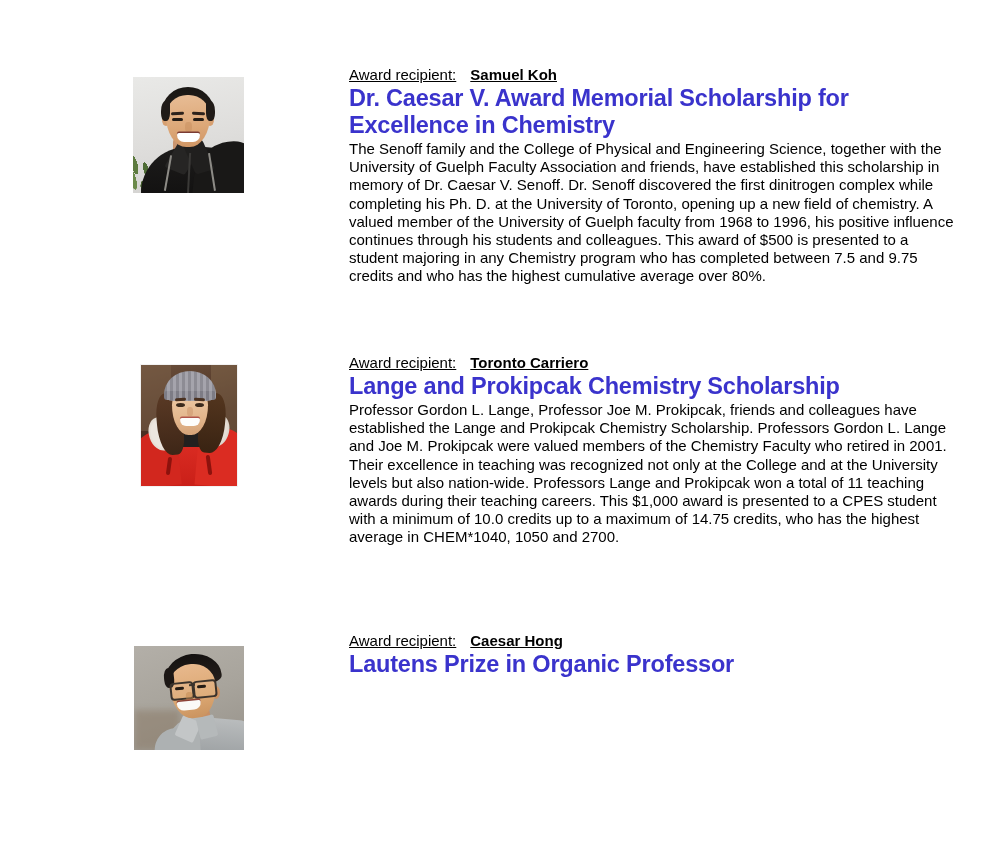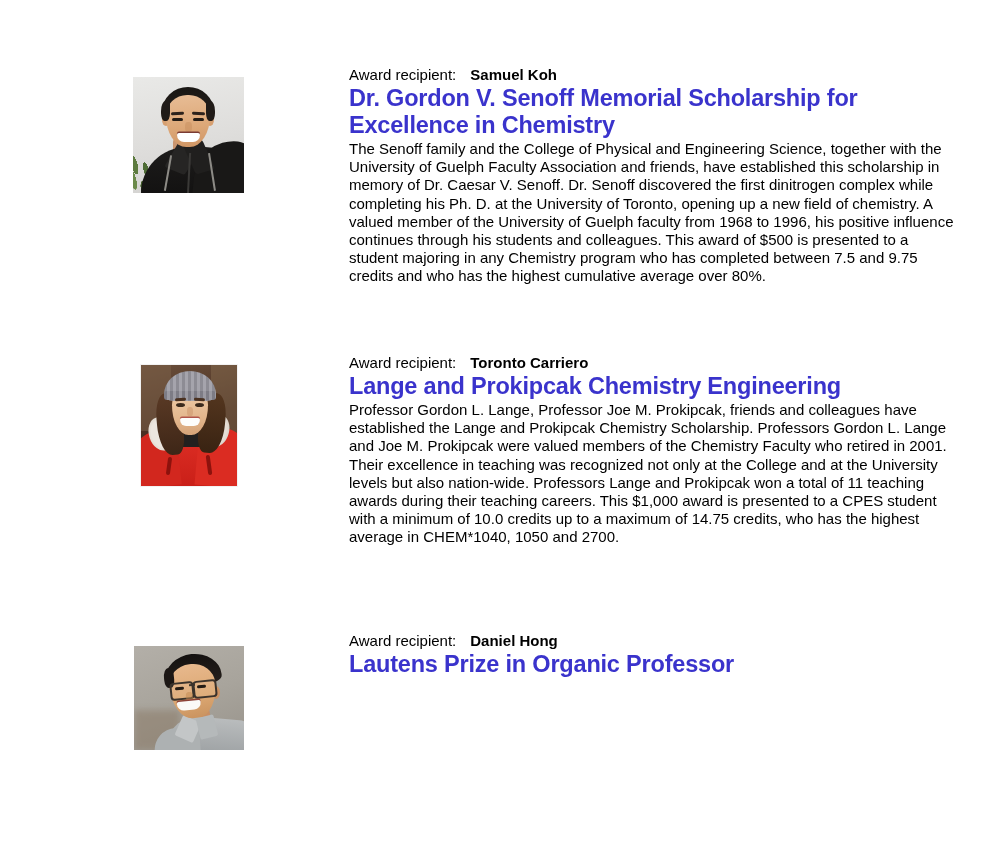--- a/index.html
+++ b/index.html
@@ -41,20 +41,21 @@
     top: 0;
     width: 606px;
   }
 
   .recipient-line {
     font-size: 15px;
     line-height: 18px;
     color: #000;
     white-space: nowrap;
     margin: 0 0 1px 0;
+    text-decoration: underline;
   }
   .recipient-label {
     font-weight: 400;
   }
   .recipient-name {
     font-weight: 700;
     margin-left: 14px;
   }
 
   .award-title {
@@ -345,21 +346,21 @@
         <div class="ph-layer eye-r"></div>
         <div class="ph-layer nose"></div>
         <div class="ph-layer mouth"></div>
       </div>
     </div>
 
     <div class="award-text-col">
       <p class="recipient-line">
         <span class="recipient-label">Award recipient:</span><span class="recipient-name">Samuel Koh</span>
       </p>
-      <h2 class="award-title">Dr. Gordon V. Senoff Memorial Scholarship for Excellence in Chemistry</h2>
+      <h2 class="award-title">Dr. Caesar V. Award Memorial Scholarship for Excellence in Chemistry</h2>
       <p class="award-desc">The Senoff family and the College of Physical and Engineering Science, together with the University of Guelph Faculty Association and friends, have established this scholarship in memory of Dr. Caesar V. Senoff.  Dr. Senoff discovered the first dinitrogen complex while completing his Ph. D. at the University of Toronto, opening up a new field of chemistry. A valued member of the University of Guelph faculty from 1968 to 1996, his positive influence continues through his students and colleagues. This award of $500 is presented to a student majoring in any Chemistry program who has completed between 7.5 and 9.75 credits and who has the highest cumulative average over 80%.</p>
     </div>
   </section>
 
   <section class="award" id="award-2">
 
     <div class="award-photo-col">
       <div class="photo" id="photo-2">
         <div class="ph-layer bg"></div>
         <div class="ph-layer wall-l"></div>
@@ -383,21 +384,21 @@
         <div class="ph-layer eye-r"></div>
         <div class="ph-layer nose"></div>
         <div class="ph-layer mouth"></div>
       </div>
     </div>
 
     <div class="award-text-col">
       <p class="recipient-line">
         <span class="recipient-label">Award recipient:</span><span class="recipient-name">Toronto Carriero</span>
       </p>
-      <h2 class="award-title">Lange and Prokipcak Chemistry Engineering</h2>
+      <h2 class="award-title">Lange and Prokipcak Chemistry Scholarship</h2>
       <p class="award-desc">Professor Gordon L. Lange, Professor Joe M. Prokipcak, friends and colleagues have established the Lange and Prokipcak Chemistry Scholarship.  Professors Gordon L. Lange and Joe M. Prokipcak were valued members of the Chemistry Faculty who retired in 2001.  Their excellence in teaching was recognized not only at the College and at the University levels but also nation-wide.  Professors Lange and Prokipcak  won a total of 11 teaching awards during their teaching careers. This $1,000 award is presented to a CPES student with a minimum of 10.0 credits up to a maximum of 14.75 credits, who has the highest average in CHEM*1040, 1050 and 2700.</p>
     </div>
   </section>
 
   <section class="award" id="award-3">
 
     <div class="award-photo-col">
       <div class="photo" id="photo-3">
         <div class="ph-layer bg"></div>
         <div class="ph-layer bg-warm"></div>
@@ -415,19 +416,19 @@
         <div class="ph-layer bridge"></div>
         <div class="ph-layer eye-l"></div>
         <div class="ph-layer eye-r"></div>
         <div class="ph-layer nose"></div>
         <div class="ph-layer mouth"></div>
       </div>
     </div>
 
     <div class="award-text-col">
       <p class="recipient-line">
-        <span class="recipient-label">Award recipient:</span><span class="recipient-name">Daniel Hong</span>
+        <span class="recipient-label">Award recipient:</span><span class="recipient-name">Caesar Hong</span>
       </p>
       <h2 class="award-title">Lautens Prize in Organic Professor</h2>
     </div>
   </section>
 
 </div>
 
 </body></html>

